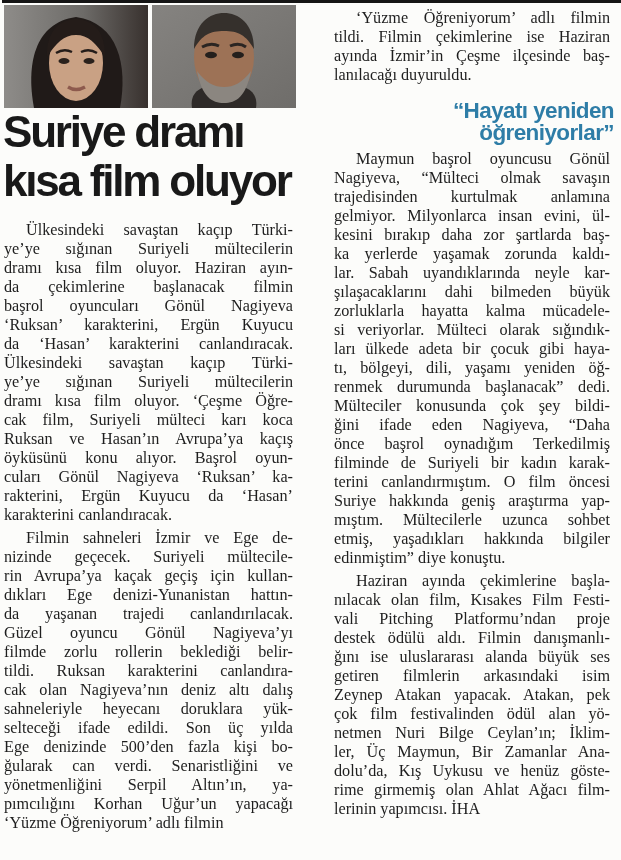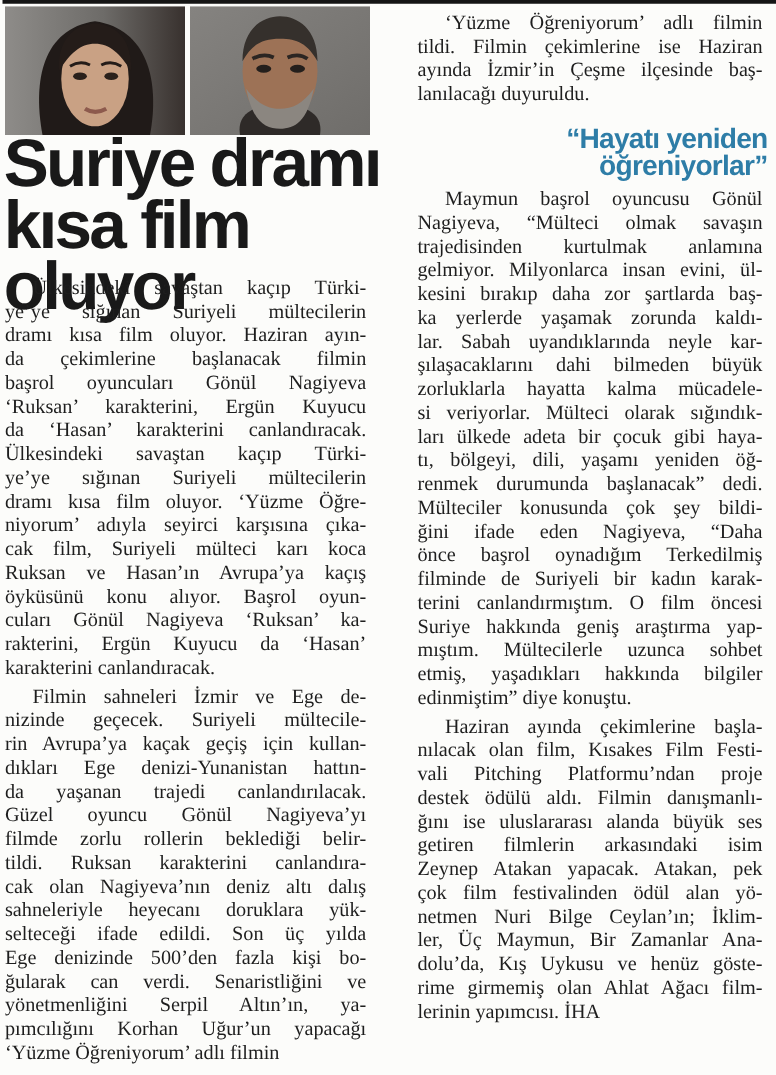--- a/index.html
+++ b/index.html
@@ -7,21 +7,21 @@
     width:621px; height:860px; position:relative; overflow:hidden;
     background:#fcfcfa;
     font-family:"Liberation Serif", serif;
   }
   .top-rule { position:absolute; left:2px; top:0; width:619px; height:3px; background:#151515; }
   .photos { position:absolute; left:4px; top:5px; display:flex; gap:4px; }
   .photo { width:144px; height:103px; display:block; }
   .headline {
     position:absolute; left:3px; top:107px; width:306px;
     font-family:"Liberation Sans", sans-serif; font-weight:800;
-    font-size:54px; line-height:49px; letter-spacing:-2.2px; color:#191919;
+    font-size:44px; line-height:49px; letter-spacing:-2.2px; color:#191919;
   }
   .col { position:absolute; font-size:16.2px; line-height:19px; color:#1e1e1e; }
   .col-left  { left:0;   top:217px; width:297px; }
   .col-right { left:330px; top:5px;   width:284px; }
   .para { margin:4px; }
   .line { text-align:justify; text-align-last:justify; white-space:normal; }
   .line.last { text-align-last:left; }
   .para.indent .line.first { text-indent:22px; }
   .subhead {
     font-family:"Liberation Sans", sans-serif; font-weight:700;
@@ -84,22 +84,21 @@
     <div class="para indent">
       <div class="line first">Ülkesindeki savaştan kaçıp Türki-</div>
       <div class="line">ye’ye sığınan Suriyeli mültecilerin</div>
       <div class="line">dramı kısa film oluyor. Haziran ayın-</div>
       <div class="line">da çekimlerine başlanacak filmin</div>
       <div class="line">başrol oyuncuları Gönül Nagiyeva</div>
       <div class="line">‘Ruksan’ karakterini, Ergün Kuyucu</div>
       <div class="line">da ‘Hasan’ karakterini canlandıracak.</div>
       <div class="line">Ülkesindeki savaştan kaçıp Türki-</div>
       <div class="line">ye’ye sığınan Suriyeli mültecilerin</div>
-      <div class="line">dramı kısa film oluyor. ‘Yüzme Öğre-</div>
-      <div class="line">niyorum’ adıyla seyirci karşısına çıka-</div>
+      <div class="line">dramı kısa film oluyor. ‘Çeşme Öğre-</div>
       <div class="line">cak film, Suriyeli mülteci karı koca</div>
       <div class="line">Ruksan ve Hasan’ın Avrupa’ya kaçış</div>
       <div class="line">öyküsünü konu alıyor. Başrol oyun-</div>
       <div class="line">cuları Gönül Nagiyeva ‘Ruksan’ ka-</div>
       <div class="line">rakterini, Ergün Kuyucu da ‘Hasan’</div>
       <div class="line last">karakterini canlandıracak.</div>
     </div>
     <div class="para indent">
       <div class="line first">Filmin sahneleri İzmir ve Ege de-</div>
       <div class="line">nizinde geçecek. Suriyeli mültecile-</div>

